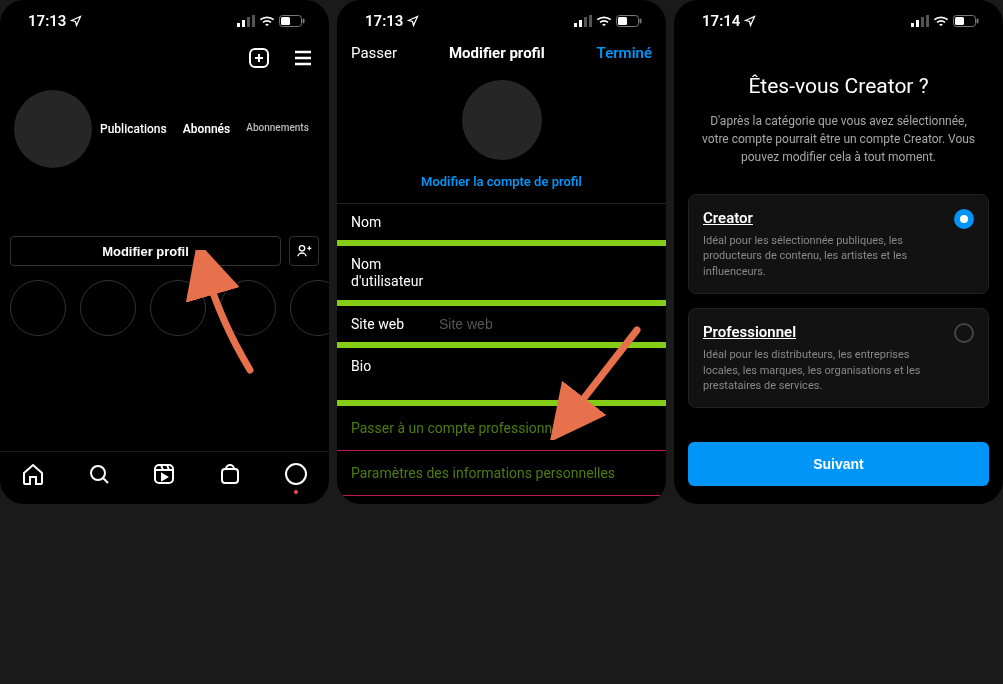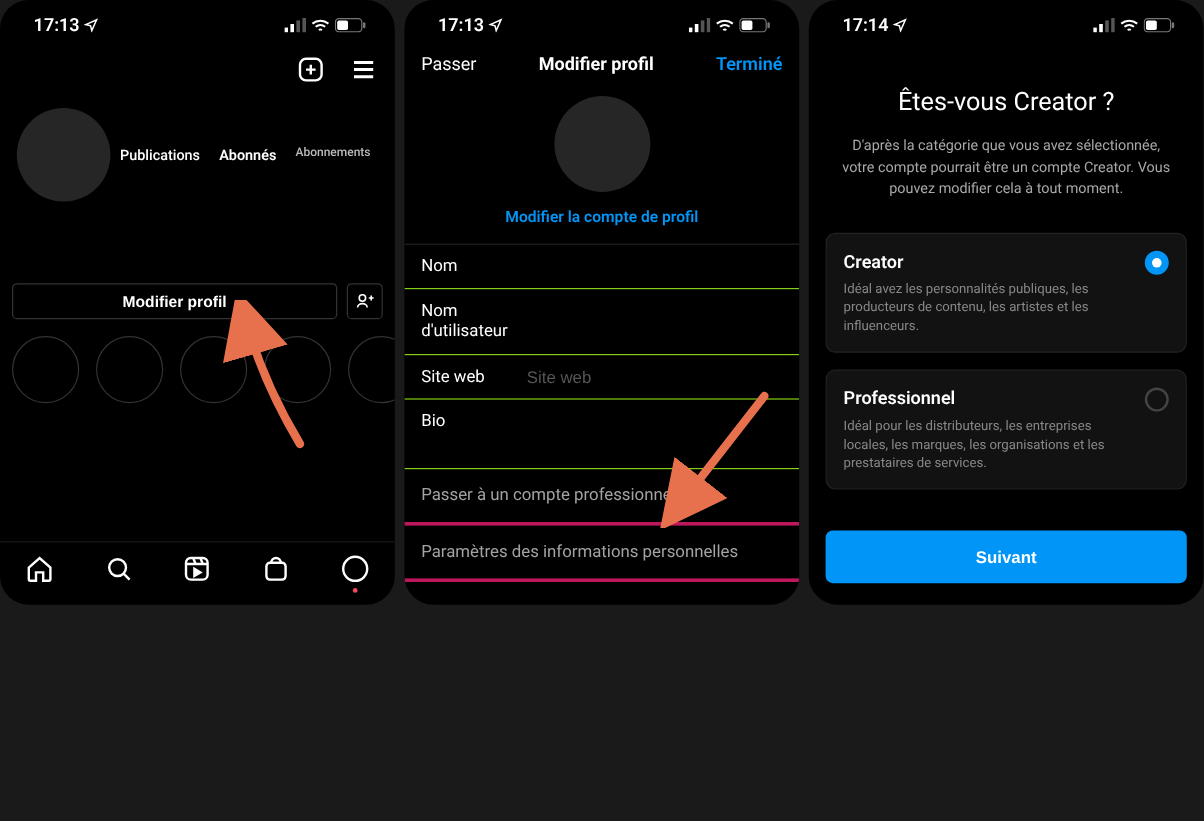--- a/index.html
+++ b/index.html
@@ -115,49 +115,49 @@
   }
   .nav-cancel { color: #fff; font-size: 15px; cursor: pointer; }
   .nav-title { color: #fff; font-size: 15px; font-weight: 700; }
   .nav-done  { color: #0095f6; font-size: 15px; font-weight: 600; cursor: pointer; }
   .avatar-edit-wrap { display: flex; flex-direction: column; align-items: center; padding: 8px 0 14px 0; gap: 14px; }
   .avatar-md { width: 80px; height: 80px; border-radius: 50%; background: #262626; }
   .link-blue { color: #0095f6; font-size: 13px; font-weight: 600; cursor: pointer; }
   .field-row {
     display: flex; align-items: center;
     padding: 10px 14px;
-    border-bottom: 1px solid #84cc16;
+    border-bottom: 6px solid #84cc16;
   }
   .field-row.first { border-top: 1px solid #222; }
   .field-label { width: 88px; color: #fff; font-size: 14px; }
   .field-label.multiline { line-height: 1.2; font-size: 14px; }
   .field-input {
     flex: 1; background: transparent; border: none; color: #fff; font-size: 14px;
   }
   .field-input::placeholder { color: #555; }
   .link-row {
     padding: 14px;
-    border-bottom: 3px solid #be185d;
-    color: #a3a3a3; font-size: 14px; cursor: pointer;
+    border-bottom: 1px solid #be185d;
+    color: #4d7c0f; font-size: 14px; cursor: pointer;
   }
 
   
   .question-wrap { padding: 36px 22px 0 22px; text-align: center; }
   .q-title { color: #fff; font-size: 21px; font-weight: 400; margin-bottom: 14px; }
   .q-sub { color: #a8a8a8; font-size: 12px; line-height: 1.5; }
   .option-card {
     margin: 14px 14px 0 14px;
     background: #121212;
     border: 1px solid #222;
     border-radius: 8px;
     padding: 14px 52px 14px 14px;
     position: relative;
     cursor: pointer;
   }
-  .opt-title { color: #fff; font-size: 15px; font-weight: 600; margin-bottom: 6px; }
+  .opt-title { color: #fff; font-size: 15px; font-weight: 600; margin-bottom: 6px; text-decoration: underline; }
   .opt-desc  { color: #888; font-size: 11px; line-height: 1.4; }
   .radio {
     position: absolute; right: 14px; top: 14px;
     width: 20px; height: 20px; border-radius: 50%;
     border: 2px solid #444;
   }
   .radio.selected {
     border-color: #0095f6; background: #0095f6;
   }
   .radio.selected::after {
@@ -374,21 +374,21 @@
     </div>
   </div>
 
   <div class="question-wrap">
     <div class="q-title">Êtes-vous Creator ?</div>
     <div class="q-sub">D'après la catégorie que vous avez sélectionnée, votre compte pourrait être un compte Creator. Vous pouvez modifier cela à tout moment.</div>
   </div>
 
   <div class="option-card" style="margin-top:28px;">
     <div class="opt-title">Creator</div>
-    <div class="opt-desc">Idéal avez les personnalités publiques, les producteurs de contenu, les artistes et les influenceurs.</div>
+    <div class="opt-desc">Idéal pour les sélectionnée publiques, les producteurs de contenu, les artistes et les influenceurs.</div>
     <div class="radio selected"></div>
   </div>
 
   <div class="option-card">
     <div class="opt-title">Professionnel</div>
     <div class="opt-desc">Idéal pour les distributeurs, les entreprises locales, les marques, les organisations et les prestataires de services.</div>
     <div class="radio"></div>
   </div>
 
   <button class="next-btn">Suivant</button>

